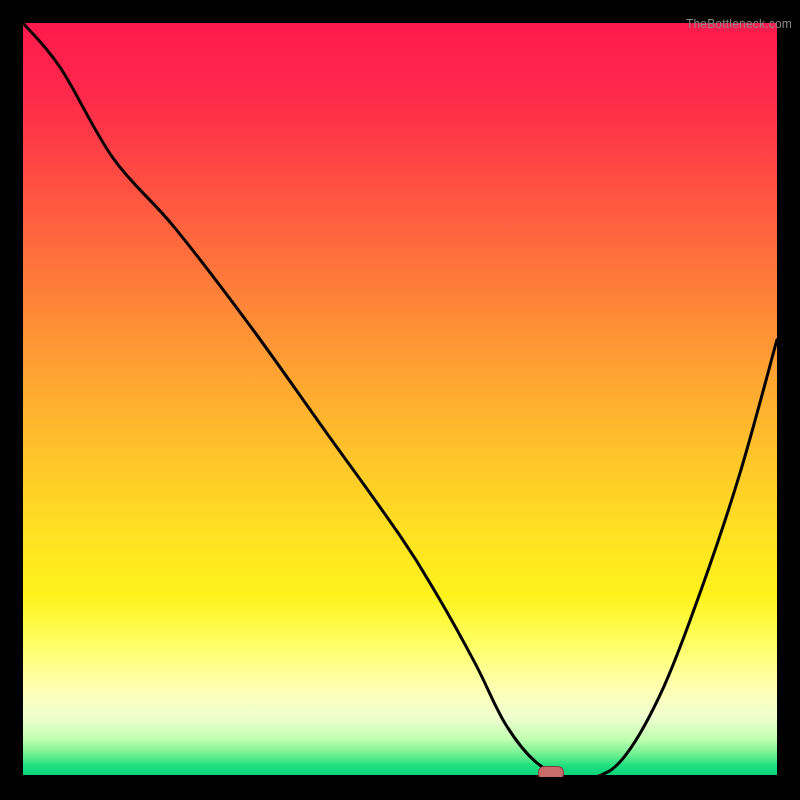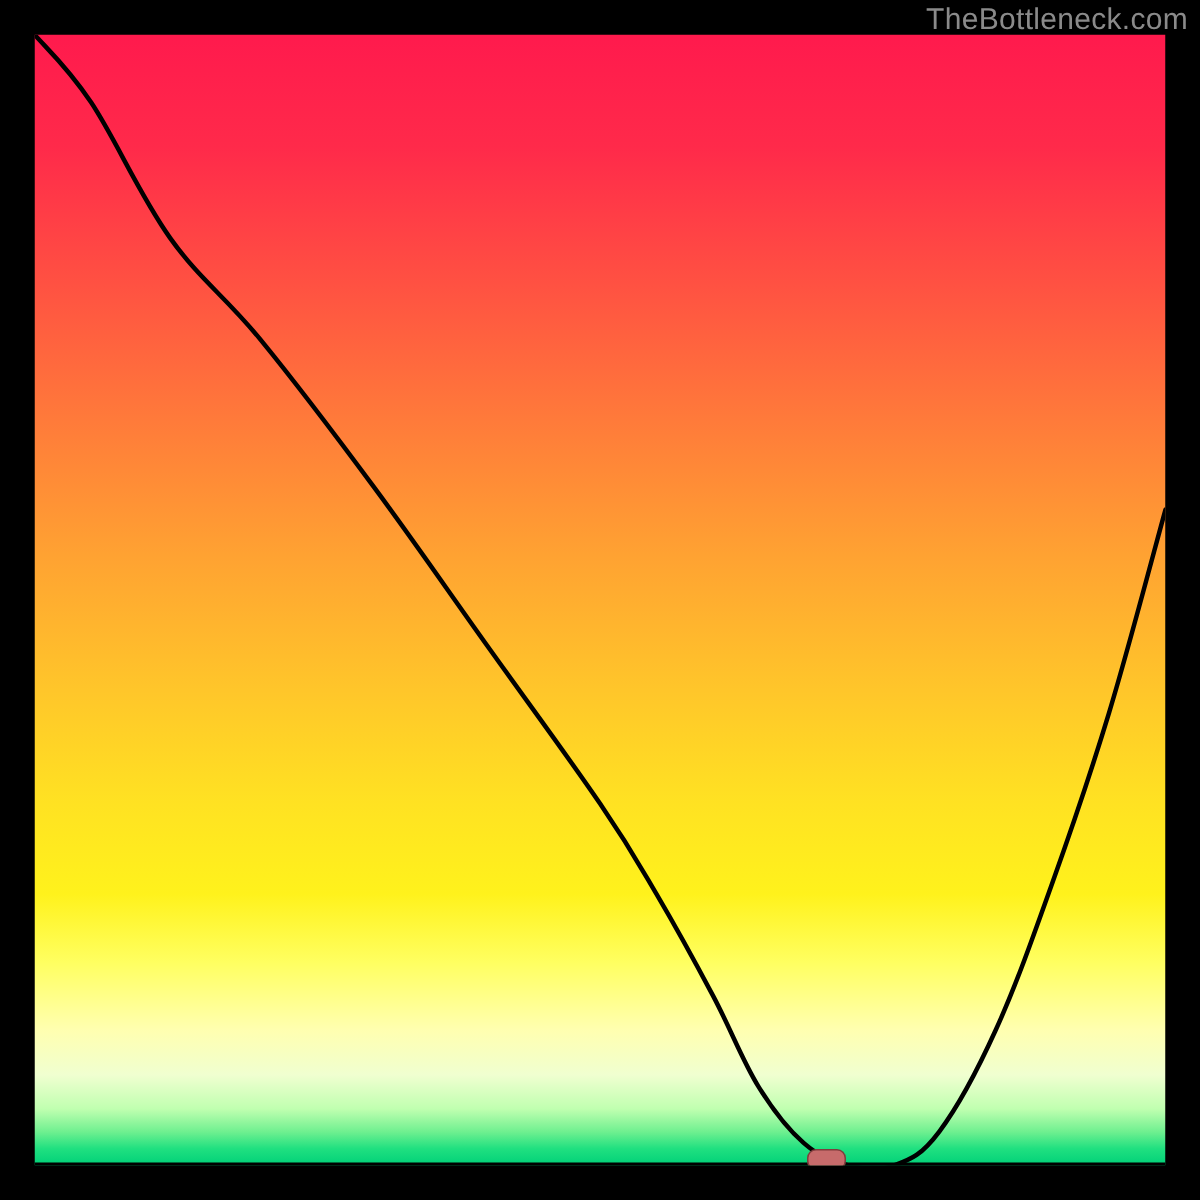--- a/index.html
+++ b/index.html
@@ -68,24 +68,24 @@
     position: absolute;
     width: 24px;
     height: 12px;
     border-radius: 6px;
     background: #c76b6b;
     border: 1px solid rgba(80, 30, 30, 0.6);
     transform: translate(-50%, -50%);
   }
   .watermark {
     position: absolute;
-    top: 2px;
+    top: 17px;
     right: 8px;
     font-family: Arial, Helvetica, sans-serif;
-    font-size: 20px;
+    font-size: 12px;
     color: #8a8a8a;
     letter-spacing: 0.2px;
   }
 </style>
 </head>
 <body>
 
 <div class="container">
 
   <div class="plot-area">

